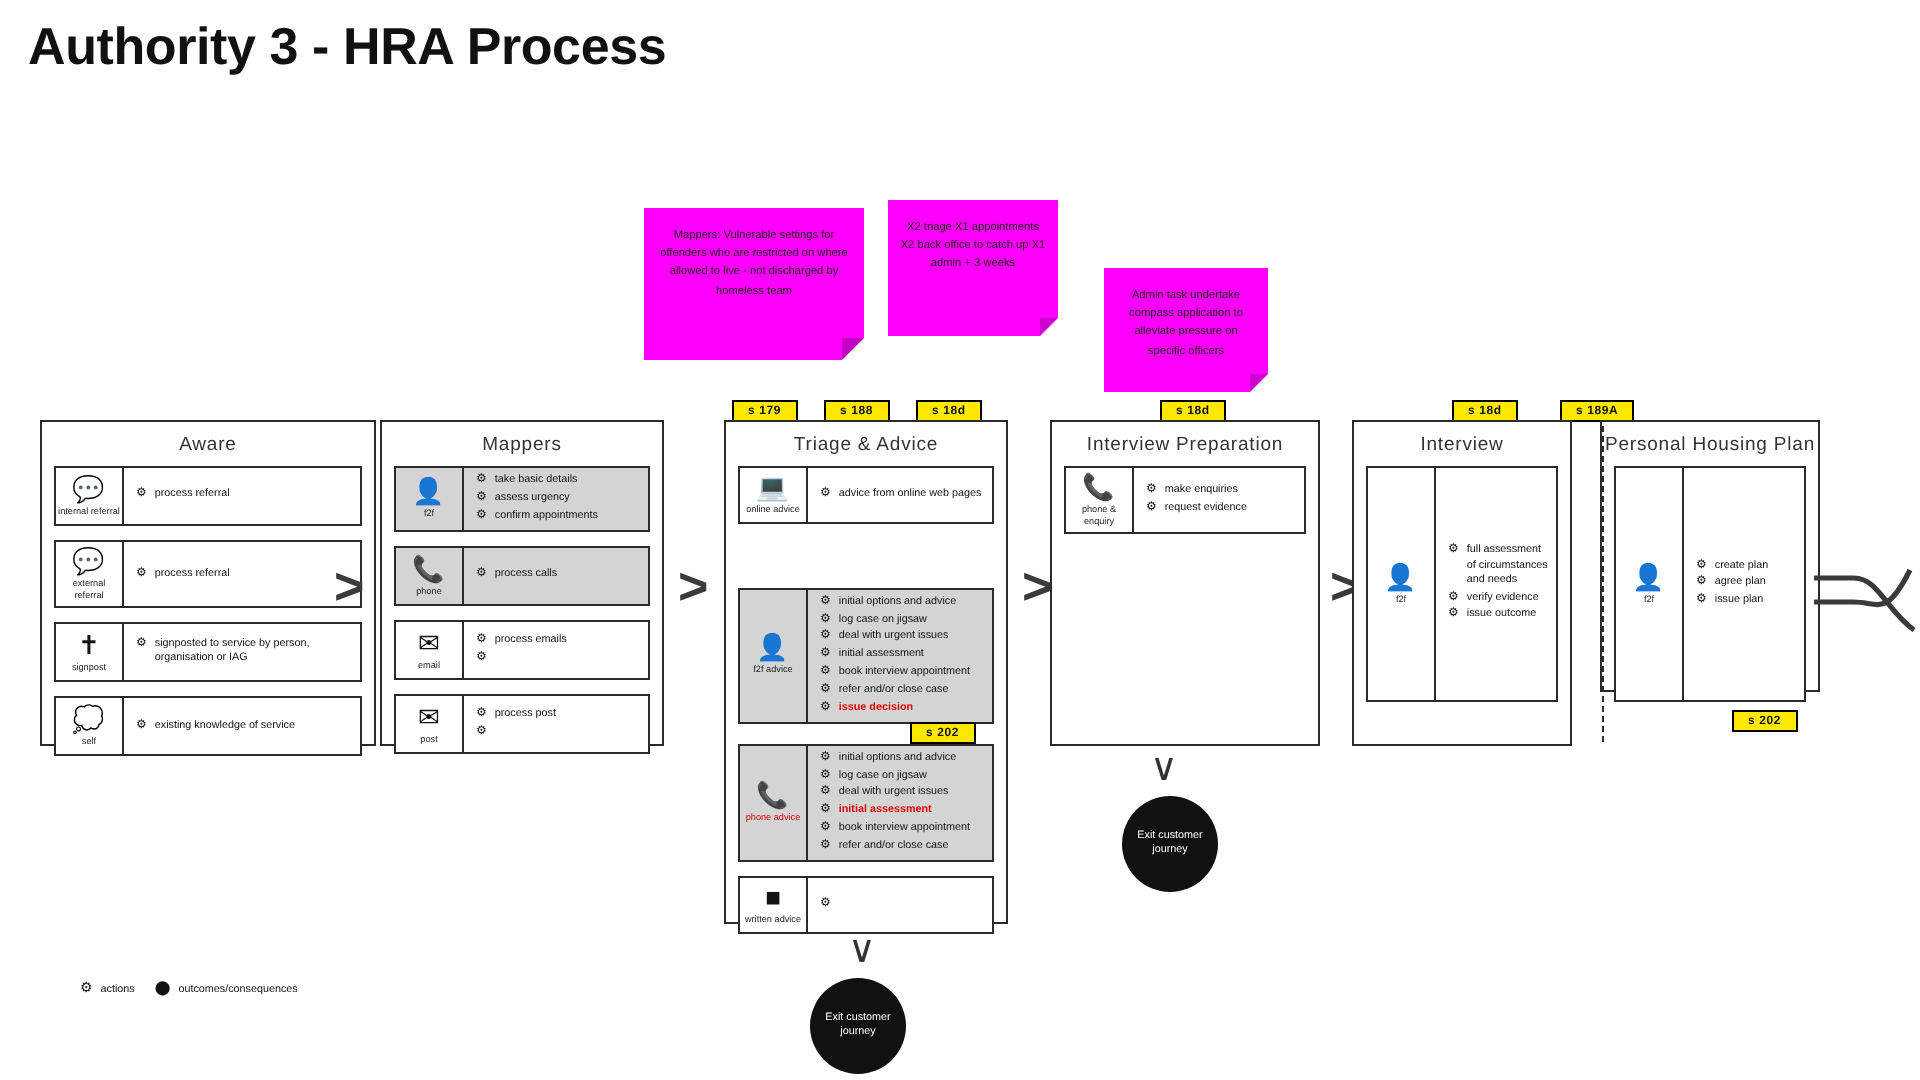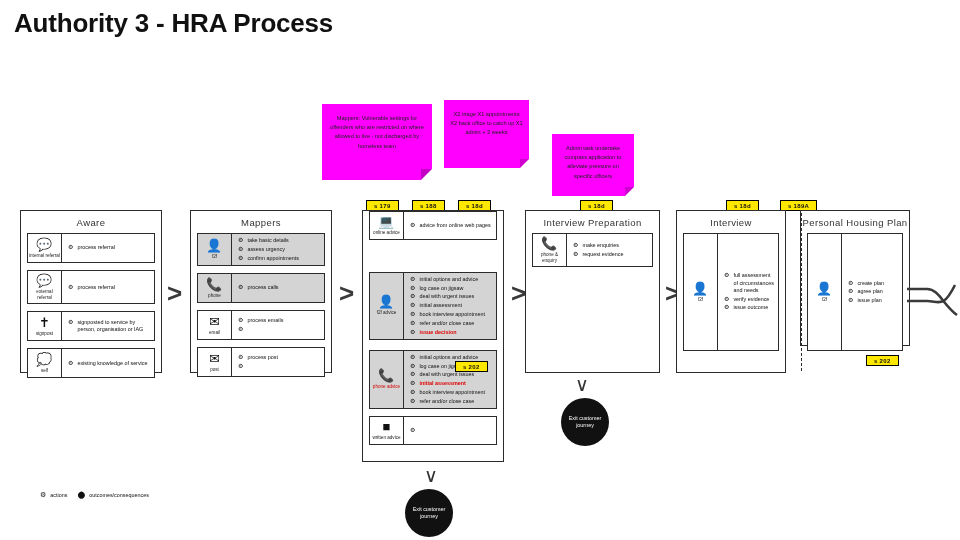--- a/index.html
+++ b/index.html
@@ -115,21 +115,21 @@
   <span class="fold2"></span>
 </div>
 
 <div class="badge" style="left:366px;top:200px;">s 179</div>
 <div class="badge" style="left:412px;top:200px;">s 188</div>
 <div class="badge" style="left:458px;top:200px;">s 18d</div>
 <div class="badge" style="left:580px;top:200px;">s 18d</div>
 <div class="badge" style="left:726px;top:200px;">s 18d</div>
 <div class="badge" style="left:780px;top:200px;">s 189A</div>
 
-<div class="stage" id="stage-aware" style="left:20px;top:210px;width:142px;height:163px;">
+<div class="stage" id="stage-aware" style="left:20px;top:210px;width:168px;height:163px;">
   <div class="stage-title">Aware</div>
 
   <div class="card">
     <div class="iconcell">
       <span class="glyph">💬</span>
       <span class="cap">internal referral</span>
     </div>
     <div class="bullets">
       <div class="bl">
           <span class="dot">⚙</span>
@@ -248,20 +248,21 @@
           <span class="dot">⚙</span>
           <span class="txt"></span>
         </div>
     </div>
   </div>
 </div>
 
 <div class="chev" style="left:339px;top:280px;">&gt;</div>
 
 <div class="stage" id="stage-triage" style="left:362px;top:210px;width:142px;height:252px;">
+  <div class="stage-title">Triage &amp; Advice</div>
 
   <div class="card" style="min-height:28px;">
     <div class="iconcell">
       <span class="glyph">💻</span>
       <span class="cap">online advice</span>
     </div>
     <div class="bullets">
       <div class="bl">
           <span class="dot">⚙</span>
           <span class="txt">advice from online web pages</span>

